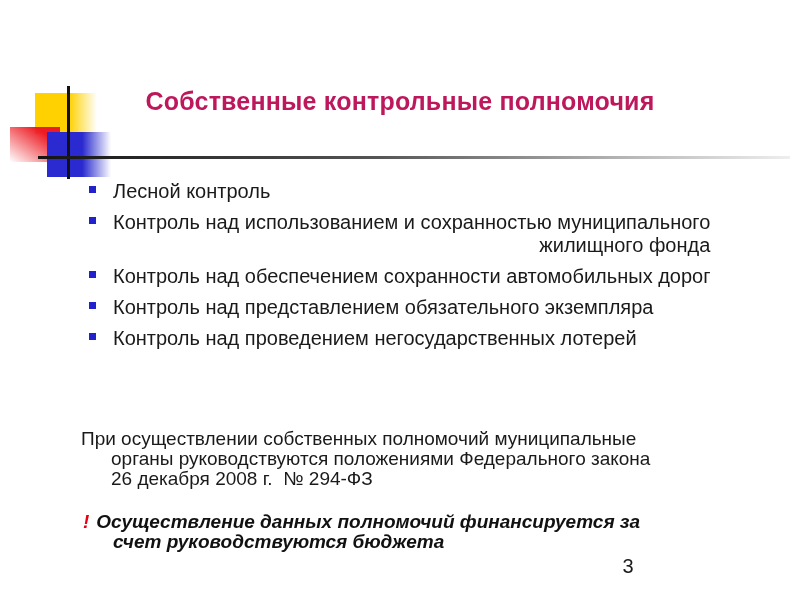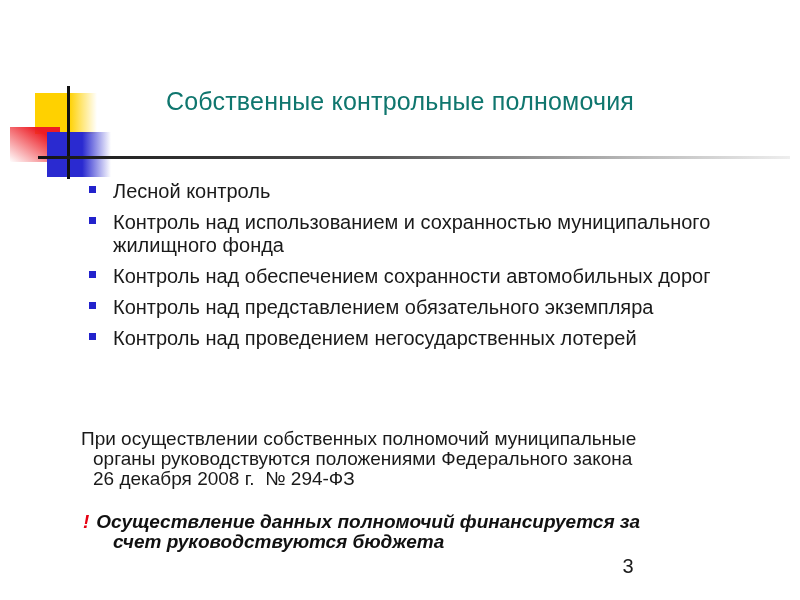--- a/index.html
+++ b/index.html
@@ -15,37 +15,37 @@
   .sq-red{left:10px;top:127px;width:50px;height:35px;
     background:linear-gradient(to bottom left,#ed1c24 25%,rgba(255,255,255,0));}
   .sq-blue{left:47px;top:132px;width:64px;height:45px;
     background:linear-gradient(to right,#2a2ad0 55%,rgba(255,255,255,0));}
   .vline{position:absolute;left:67px;top:86px;width:3px;height:93px;background:#111;}
   .rule{position:absolute;left:38px;top:156px;width:752px;height:3px;
     background:linear-gradient(to right,#141414,#555 45%,#bbb 80%,#eee);}
   
   .title{
     position:absolute;left:0;right:0;top:86px;margin:0;
-    text-align:center;font-size:25px;line-height:30px;font-weight:normal;
-    color:#0f766e;letter-spacing:0.2px;
+    text-align:center;font-size:25px;line-height:30px;font-weight:bold;
+    color:#be185d;letter-spacing:0.2px;
   }
   
   .bullets{
     position:absolute;left:89px;top:180px;margin:0;padding:0;list-style:none;
     font-size:20px;line-height:23px;
   }
-  .bullets li{display:flex;align-items:flex-start;margin:0 16px 8px 0;}
+  .bullets li{display:flex;align-items:flex-start;margin:0 16px 8px 0;text-align:right;}
   .marker{flex:0 0 auto;width:7px;height:7px;margin:6px 17px 0 0;background:#2222cc;}
   .btext .line{display:block;white-space:pre;}
   
   .para{
     position:absolute;left:81px;top:429px;font-size:19px;line-height:20px;
   }
   .para .line{display:block;white-space:pre;}
-  .para .line.indent{margin-left:12px;}
+  .para .line.indent{margin-left:30px;}
   
   .note{
     position:absolute;left:83px;top:512px;font-size:19px;line-height:20px;
     font-weight:bold;font-style:italic;color:#111;
   }
   .note .line{display:block;white-space:pre;}
   .note .line.indent{margin-left:30px;}
   .exclam{color:#e60012;margin-right:7px;}
   
   .pagenum{

